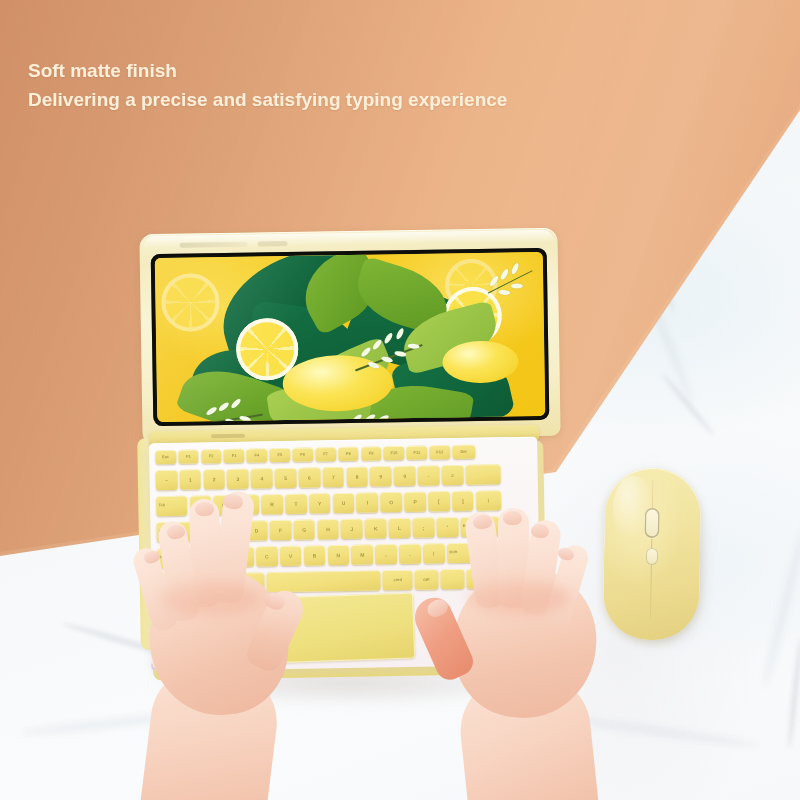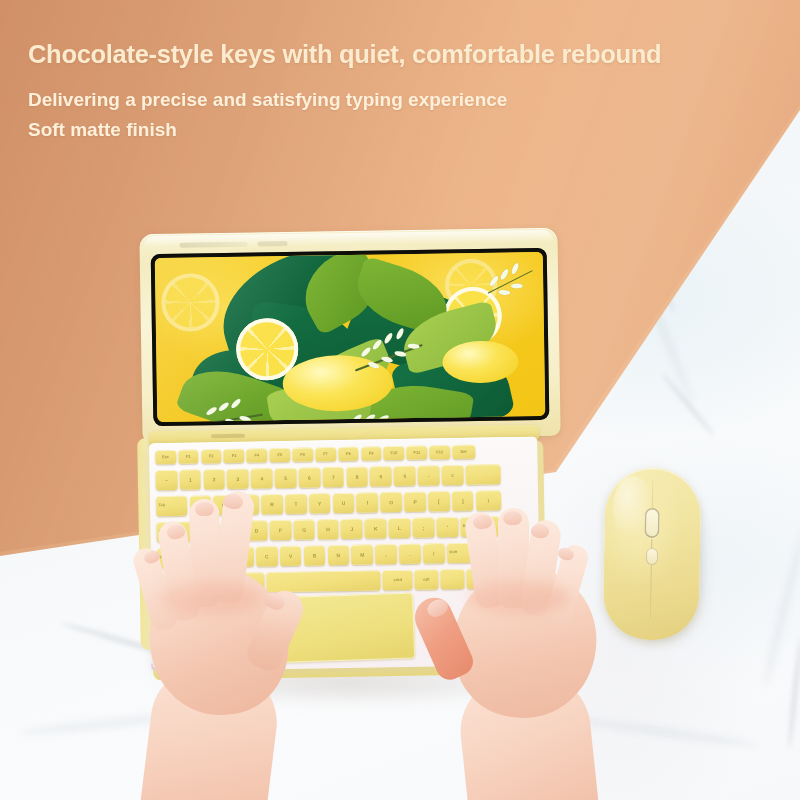--- a/index.html
+++ b/index.html
@@ -294,24 +294,23 @@
     <div class="vein" style="left:60px;  top:640px; width:140px; height:6px;  transform:rotate(16deg);"></div>
     <div class="vein2" style="left:20px;  top:718px; width:190px; height:10px; transform:rotate(-6deg);"></div>
     <div class="vein" style="left:624px; top:156px; width:60px;  height:4px;  transform:rotate(40deg);"></div>
   </div>
 
   <div class="bg-orange"></div>
   <div class="bg-orange-soft"></div>
   <div class="diag-edge-glow"></div>
 
   <div class="copy">
-    <div class="headline">Chocolate-style keys with quiet, comfortable rebound</div>
     <div class="sub">
+      <div class="subline">Soft matte finish</div>
       <div class="subline">Delivering a precise and satisfying typing experience</div>
-      <div class="subline">Soft matte finish</div>
     </div>
   </div>
 
   <div class="device">
 
     <div class="dev-shadow"></div>
 
     <div class="lid">
       <div class="lid-case"></div>
       <div class="lid-notch"></div>

